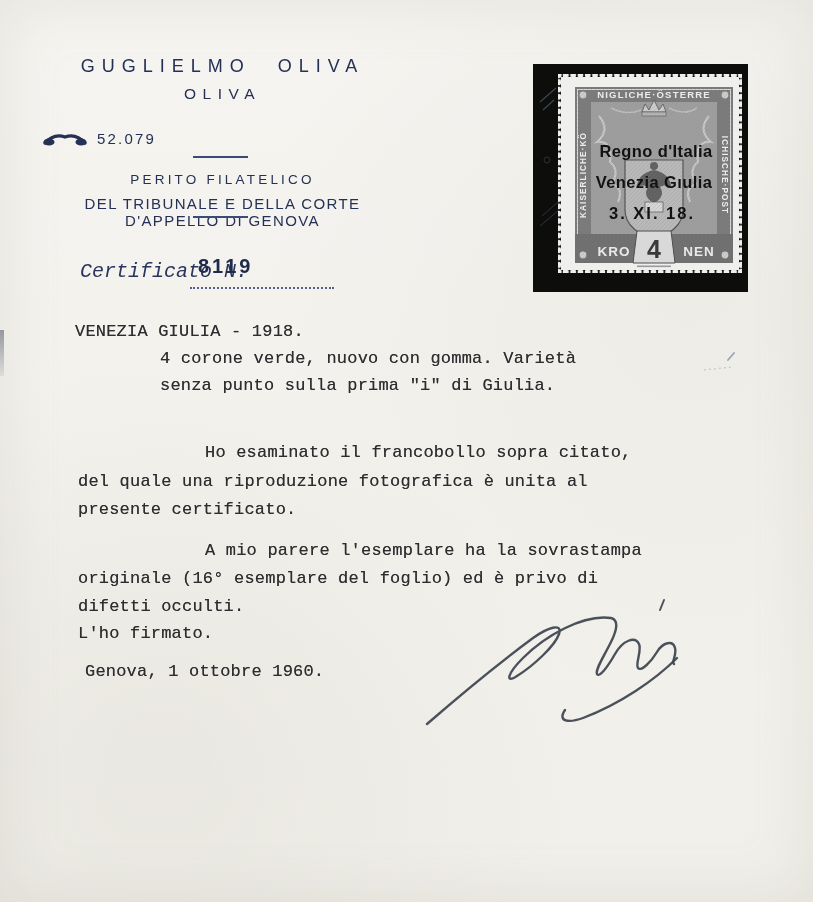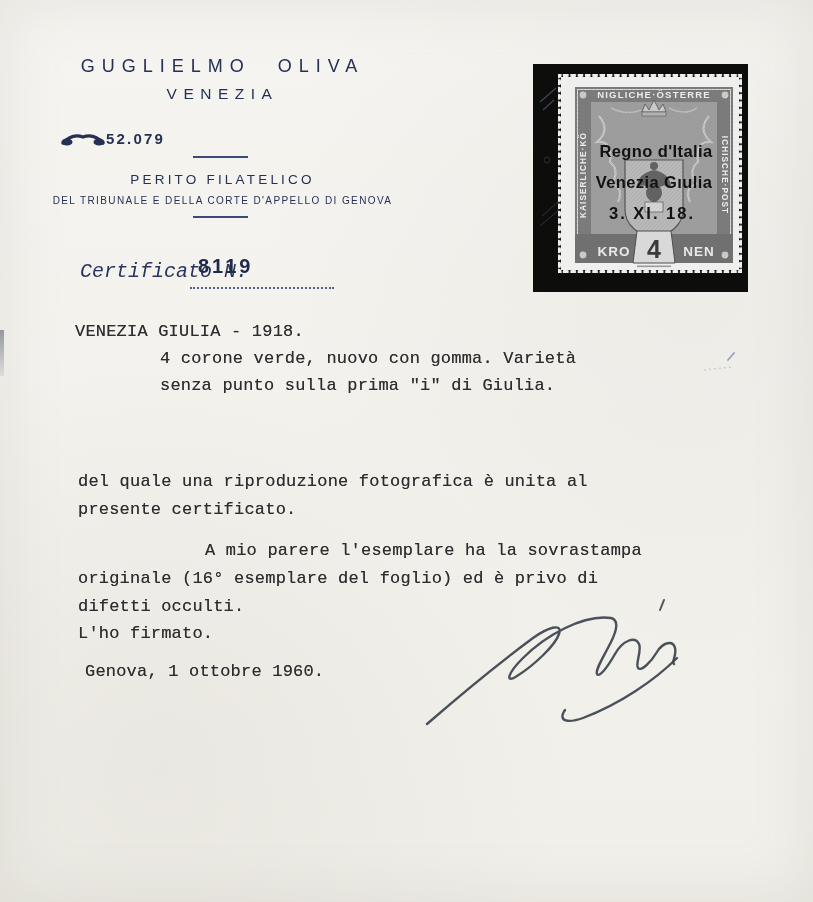--- a/index.html
+++ b/index.html
@@ -12,28 +12,28 @@
       linear-gradient(180deg, #f5f4f0 0%, #f2f1ec 55%, #f0efe9 100%);
     overflow:hidden;
     font-family:"Liberation Sans", sans-serif;
     box-shadow: inset 0 0 60px rgba(160,155,140,.18);
   }
   
   .lh{position:absolute; left:55px; top:56px; width:335px; text-align:center; color:#253055;}
   .lh-name{font-size:18px; letter-spacing:7px; word-spacing:15px; white-space:nowrap;}
   .lh-addr{margin-top:12px; font-size:13px; letter-spacing:2.4px; white-space:nowrap;}
   .lh-city{margin-top:8px; font-size:15.5px; letter-spacing:6.5px;}
-  .phone-row{position:absolute; left:60px; top:130px; display:flex; align-items:center; color:#253055;font-weight:bold;}
+  .phone-row{position:absolute; left:42px; top:130px; display:flex; align-items:center; gap:9px; color:#253055;}
   .phone-num{font-size:15px; letter-spacing:2.2px;}
   .rule{position:absolute; left:193px; width:55px; height:1.6px; background:#3c4a78;}
   .r1{top:156px}.r2{top:216px}
   .lh-role{position:absolute; left:55px; top:172px; width:335px; text-align:center;
     font-size:13.5px; letter-spacing:3.2px; color:#253055;}
   .lh-sub{position:absolute; left:35px; top:195px; width:375px; text-align:center;
-    font-size:10px; letter-spacing:1.4px; color:#253055;}
+    font-size:15px; letter-spacing:1.4px; color:#253055;}
   
   .cert-label{position:absolute; left:80px; top:260px;
     font-family:Liberation Mono, monospace; font-style:italic; font-size:20px; color:#2a355f;}
   .cert-num{position:absolute; left:198px; top:255px; font-size:20px; font-weight:bold;
     letter-spacing:3px; color:#202a4a;}
   .cert-dots{position:absolute; left:190px; top:271px; width:144px; height:16px;
     border-bottom:2px dotted #566087;}
   
   .tl{position:absolute; font-family:"Liberation Mono","DejaVu Sans Mono",monospace;
     font-size:17px; color:#2d2d2f; white-space:pre; letter-spacing:.2px;
@@ -47,21 +47,21 @@
   .speck{position:absolute; left:0px; top:330px; width:4px; height:46px;
     background:linear-gradient(180deg, rgba(60,70,90,.5), rgba(60,70,90,.08));}
 </style>
 </head>
 <body>
 
 <div class="page">
 
   <div class="lh">
     <div class="lh-name">GUGLIELMO OLIVA</div>
-    <div class="lh-city">VENEZIA</div>
+    <div class="lh-city">OLIVA</div>
   </div>
 
   <div class="phone-row">
     <svg width="46" height="16" viewBox="0 0 46 16">
       <path d="M3 12 Q12 2 23 6 Q34 2 43 12" fill="none" stroke="#253055" stroke-width="3.4" stroke-linecap="round"></path>
       <ellipse cx="7" cy="11" rx="5.5" ry="3.6" fill="#253055"></ellipse>
       <ellipse cx="39" cy="11" rx="5.5" ry="3.6" fill="#253055"></ellipse>
     </svg>
     <span class="phone-num">52.079</span>
   </div>
@@ -134,20 +134,21 @@
     </svg>
   </div>
 
   <div class="cert-label">Certificato N.</div>
   <div class="cert-dots"></div>
   <div class="cert-num">8119</div>
 
   <div class="tl" style="left:75px;  top:322px;">VENEZIA GIULIA - 1918.</div>
   <div class="tl" style="left:160px; top:349px;">4 corone verde, nuovo con gomma. Varietà</div>
   <div class="tl" style="left:160px; top:376px;">senza punto sulla prima "i" di Giulia.</div>
+  <div class="tl" style="left:205px; top:443px;">Ho esaminato il francobollo sopra citato,</div>
   <div class="tl" style="left:78px;  top:500px;">presente certificato.</div>
   <div class="tl" style="left:78px;  top:472px;">del quale una riproduzione fotografica è unita al</div>
   <div class="tl" style="left:205px; top:541px;">A mio parere l'esemplare ha la sovrastampa</div>
   <div class="tl" style="left:78px;  top:569px;">originale (16° esemplare del foglio) ed è privo di</div>
   <div class="tl" style="left:78px;  top:597px;">difetti occulti.</div>
   <div class="tl" style="left:78px;  top:624px;">L'ho firmato.</div>
   <div class="tl" style="left:85px;  top:662px;">Genova, 1 ottobre 1960.</div>
 
   <svg class="sig" width="300" height="150" viewBox="0 0 300 150">
     <path d="M 22 128 C 45 108, 90 70, 128 42 C 142 32, 158 26, 154 38 C 150 50, 128 70, 112 80 C 100 88, 102 78, 118 62 C 140 40, 178 18, 206 22 C 214 24, 212 34, 206 46 C 198 62, 190 74, 192 78 C 194 82, 202 72, 210 58 C 218 44, 230 40, 234 48 C 237 55, 230 68, 233 72 C 236 76, 246 66, 252 56 C 258 46, 268 44, 270 52 C 272 60, 266 66, 269 68" fill="none" stroke="#3c434e" stroke-width="2.4" stroke-linecap="round" opacity="0.92"></path>

